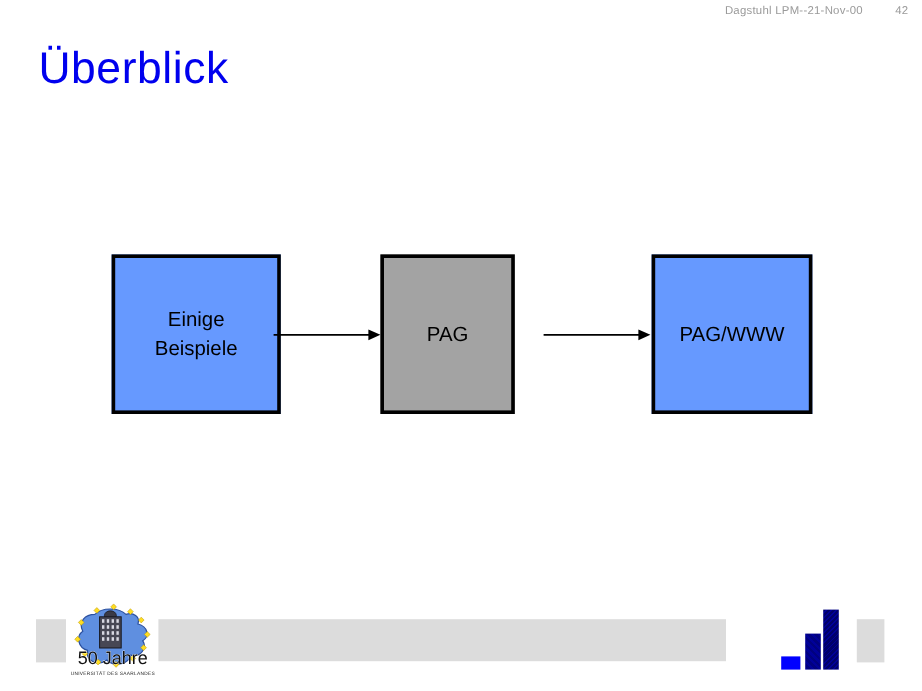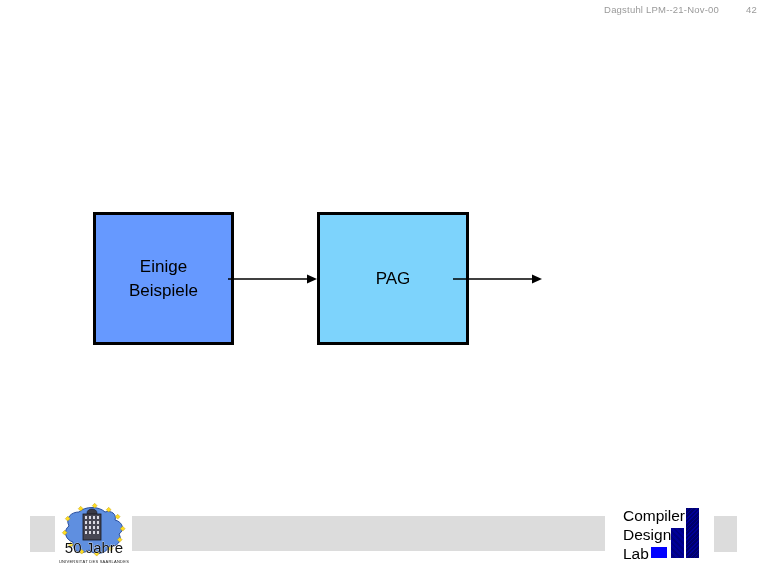--- a/index.html
+++ b/index.html
@@ -28,21 +28,21 @@
 
   
   .dbox {
     position: absolute; top: 212px; height: 133px;
     border: 3px solid #000000;
     display: flex; align-items: center; justify-content: center;
     text-align: center;
     font-size: 17px; color: #000000; line-height: 24px;
   }
   .dbox.box-1 { left: 93px;  width: 141px; background: #6699ff; }
-  .dbox.box-2 { left: 317px; width: 152px; background: #7dd3fc; }
+  .dbox.box-2 { left: 317px; width: 112px; background: #a3a3a3; }
   .dbox.box-3 { left: 543px; width: 134px; background: #6699ff; }
   .box-1 .box-label { max-width: 96px; }
 
   .arrow-layer { position: absolute; inset: 0; pointer-events: none; }
 
   
   .gray-bar { position: absolute; background: #dcdcdc; }
   .gray-square-left  { left: 30px;  top: 516px; width: 25px;  height: 36px; }
   .gray-bar-long     { left: 132px; top: 516px; width: 473px; height: 35px; }
   .gray-square-right { left: 714px; top: 516px; width: 23px;  height: 36px; }
@@ -65,26 +65,30 @@
 </head>
 <body>
 
 <div class="slide">
 
   <div class="header-meta">
     <span>Dagstuhl LPM--21-Nov-00</span>
     <span>42</span>
   </div>
 
+  <div class="slide-title">Überblick</div>
 
   <div class="dbox box-1">
     <span class="box-label">Einige Beispiele</span>
   </div>
   <div class="dbox box-2">
     <span class="box-label">PAG</span>
+  </div>
+  <div class="dbox box-3">
+    <span class="box-label">PAG/WWW</span>
   </div>
 
   <svg class="arrow-layer" width="768" height="576" viewBox="0 0 768 576">
     <g>
       <line x1="228" y1="279" x2="308" y2="279" stroke="#000000" stroke-width="1.4"></line>
       <polygon points="307,274.5 317,279 307,283.5" fill="#000000"></polygon>
     </g>
     <g>
       <line x1="453" y1="279" x2="533" y2="279" stroke="#000000" stroke-width="1.4"></line>
       <polygon points="532,274.5 542,279 532,283.5" fill="#000000"></polygon>
@@ -137,22 +141,17 @@
         <rect x="35" y="28" width="2" height="3"></rect>
           <rect x="39" y="28" width="2" height="3"></rect>
       </g>
     </g>
 
     <text x="36" y="50" text-anchor="middle" font-size="15" font-family="Liberation Sans, sans-serif" fill="#111111" stroke="#ffffff" stroke-width="0.45" paint-order="stroke">50 Jahre</text>
 
     <text x="36" y="59.5" text-anchor="middle" font-size="4" letter-spacing="0.25" font-family="Liberation Sans, sans-serif" fill="#222222">UNIVERSITÄT DES SAARLANDES</text>
   </svg>
 
-  <div class="cdl-text">
-    <div>Compiler</div>
-    <div>Design</div>
-    <div>Lab</div>
-  </div>
   <div class="cdl-bar cdl-bar-short"></div>
   <div class="cdl-bar cdl-bar-medium"></div>
   <div class="cdl-bar cdl-bar-tall"></div>
 
 </div>
 
 </body></html>

